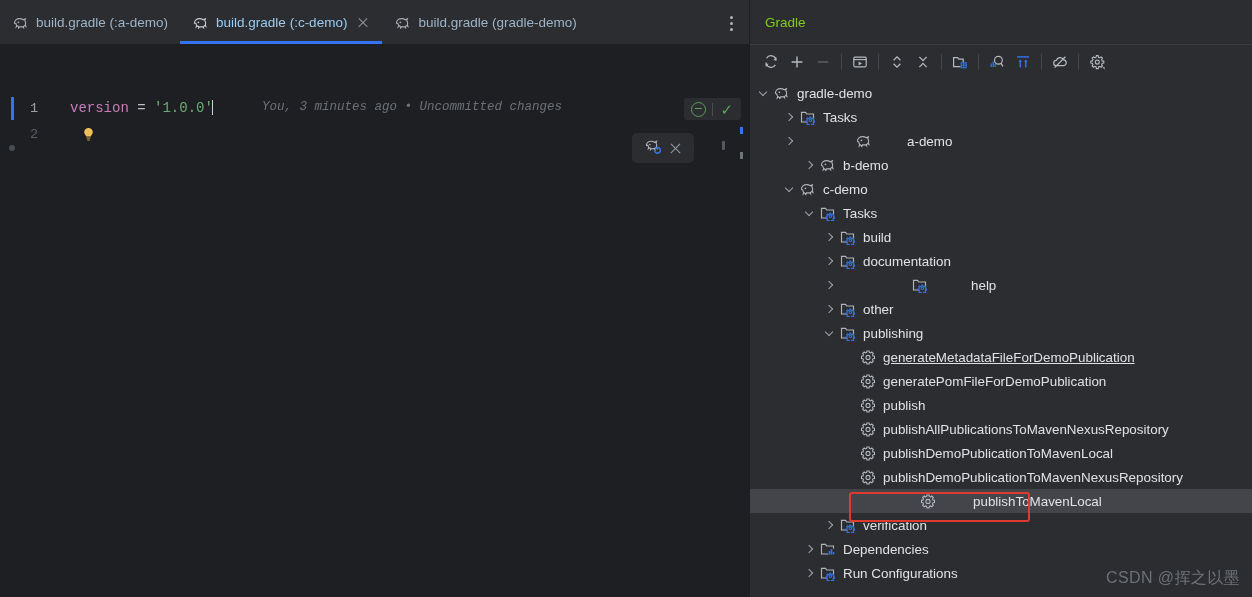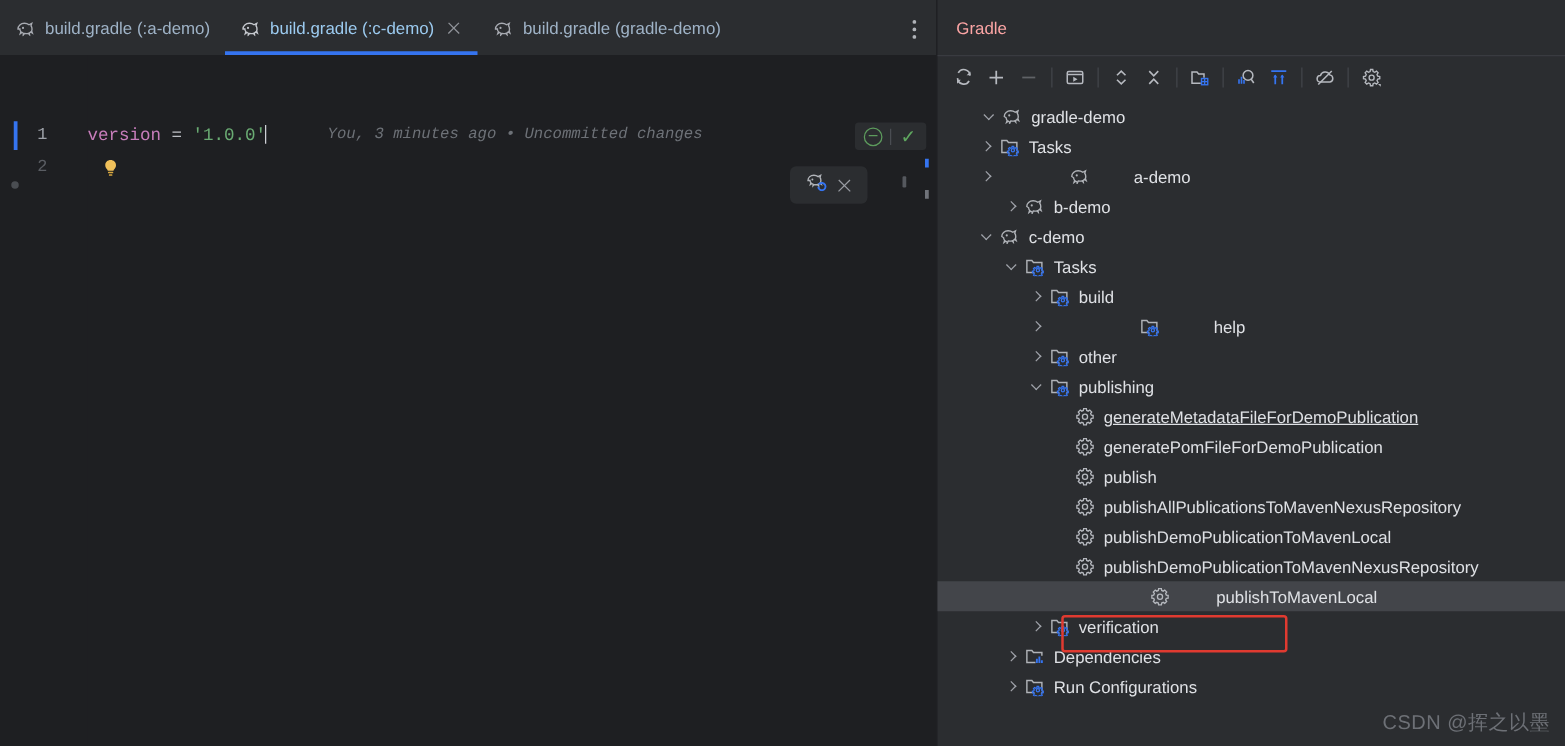--- a/index.html
+++ b/index.html
@@ -124,21 +124,21 @@
 
   
   .tool-pane{
     position:relative; width:503px; height:597px; background:#2b2d30;
     flex:0 0 503px; border-left:1px solid #1e1f22;
   }
   .tool-header{
     height:45px; display:flex; align-items:center; padding-left:15px;
     border-bottom:1px solid #393b40;
   }
-  .tool-header .ttl{ font-size:13.5px; color:#fca5a5; }
+  .tool-header .ttl{ font-size:13.5px; color:#84cc16; }
   .tool-toolbar{
     height:34px; display:flex; align-items:center; gap:0px; padding-left:8px;
   }
   .tb{
     width:26px;height:26px;display:flex;align-items:center;justify-content:center;
     border-radius:4px; position:relative;
   }
   .tb.disabled{ opacity:.38; }
   .tb-sep{ width:1px; height:16px; background:#43454a; margin:0 5px; }
 
@@ -349,21 +349,21 @@
       <div class="tb">
         <svg width="16" height="16" viewBox="0 0 16 16">
             <path d="M7.4 1.6h1.8l.3 1.6 1.3.6 1.4-.9 1.3 1.3-.9 1.4.6 1.3 1.6.3v1.8l-1.6.3-.6 1.3.9 1.4-1.3 1.3-1.4-.9-1.3.6-.3 1.6H7.4l-.3-1.6-1.3-.6-1.4.9L3.1 12l.9-1.4-.6-1.3-1.6-.3V7.2l1.6-.3.6-1.3L3.1 4.2l1.3-1.3 1.4.9 1.3-.6z" fill="none" stroke="#b6b9bf" stroke-width="1.1"></path>
             <circle cx="8.3" cy="8.1" r="2" fill="none" stroke="#b6b9bf" stroke-width="1.1"></circle>
             <path d="M13.4 13.2h2.2v2.2z" fill="#b6b9bf"></path>
           </svg>
       </div>
     </div>
 
     <div class="tree" id="tree">
-        <div class="row" style="padding-left: 9px; margin-left: 28px;">
+        <div class="row" style="padding-left: 9px;">
           <span class="arrow open"></span>
           <span style="width:6px;flex:0 0 6px"></span>
           <svg class="ic" viewBox="0 0 16 14">
             <path d="M1.4 7.2c0-2.6 2.2-4.6 5.1-4.6 1.6 0 2.8.5 3.7 1.2l2.2-1.1-.6 1.9c.5.7.8 1.6.8 2.6 0 .6-.1 1.1-.3 1.6l.6 1.7-1.4-.9c-.3.3-.7.6-1.1.8l.2 1.4-1-1.1c-.5.1-1 .2-1.6.2-.5 0-1 0-1.4-.1L5.6 13l.1-1.4c-.4-.2-.8-.4-1.1-.7L3.2 12l.5-1.7c-.5-.6-.8-1.3-.8-2.1z" fill="none" stroke="#b0b3b8" stroke-width="1.1"></path>
             <circle cx="5.4" cy="6.3" r=".85" fill="#b0b3b8"></circle>
           </svg>
           <span class="lbl2">gradle-demo</span>
         </div>
         <div class="row" style="padding-left: 35px;">
           <span class="arrow"></span>
@@ -418,20 +418,31 @@
           <span class="arrow"></span>
           <span style="width:6px;flex:0 0 6px"></span>
           <svg class="ic" viewBox="0 0 16 16">
             <path d="M1.5 13V3.4h4l1.3 1.6h6.7V13z" fill="none" stroke="#b0b3b8" stroke-width="1.15"></path>
             <circle cx="10.3" cy="11.1" r="3.4" fill="#2b2d30"></circle>
             <path d="M9.7 8.2h1.2l.2 1 .9.4.9-.6.9.9-.6.9.4.9 1 .2v1.2l-1 .2-.4.9.6.9-.9.9-.9-.6-.9.4-.2 1H9.7l-.2-1-.9-.4-.9.6-.9-.9.6-.9-.4-.9-1-.2v-1.2l1-.2.4-.9-.6-.9.9-.9.9.6.9-.4z" fill="none" stroke="#3574f0" stroke-width="1.05"></path>
             <circle cx="10.3" cy="11.2" r="1.25" fill="none" stroke="#3574f0" stroke-width="1.05"></circle>
           </svg>
           <span class="lbl2">build</span>
         </div>
+        <div class="row" style="padding-left: 75px;">
+          <span class="arrow"></span>
+          <span style="width:6px;flex:0 0 6px"></span>
+          <svg class="ic" viewBox="0 0 16 16">
+            <path d="M1.5 13V3.4h4l1.3 1.6h6.7V13z" fill="none" stroke="#b0b3b8" stroke-width="1.15"></path>
+            <circle cx="10.3" cy="11.1" r="3.4" fill="#2b2d30"></circle>
+            <path d="M9.7 8.2h1.2l.2 1 .9.4.9-.6.9.9-.6.9.4.9 1 .2v1.2l-1 .2-.4.9.6.9-.9.9-.9-.6-.9.4-.2 1H9.7l-.2-1-.9-.4-.9.6-.9-.9.6-.9-.4-.9-1-.2v-1.2l1-.2.4-.9-.6-.9.9-.9.9.6.9-.4z" fill="none" stroke="#3574f0" stroke-width="1.05"></path>
+            <circle cx="10.3" cy="11.2" r="1.25" fill="none" stroke="#3574f0" stroke-width="1.05"></circle>
+          </svg>
+          <span class="lbl2">documentation</span>
+        </div>
         <div class="row" style="padding-left: 75px; gap: 36px;">
           <span class="arrow"></span>
           <span style="width:6px;flex:0 0 6px"></span>
           <svg class="ic" viewBox="0 0 16 16">
             <path d="M1.5 13V3.4h4l1.3 1.6h6.7V13z" fill="none" stroke="#b0b3b8" stroke-width="1.15"></path>
             <circle cx="10.3" cy="11.1" r="3.4" fill="#2b2d30"></circle>
             <path d="M9.7 8.2h1.2l.2 1 .9.4.9-.6.9.9-.6.9.4.9 1 .2v1.2l-1 .2-.4.9.6.9-.9.9-.9-.6-.9.4-.2 1H9.7l-.2-1-.9-.4-.9.6-.9-.9.6-.9-.4-.9-1-.2v-1.2l1-.2.4-.9-.6-.9.9-.9.9.6.9-.4z" fill="none" stroke="#3574f0" stroke-width="1.05"></path>
             <circle cx="10.3" cy="11.2" r="1.25" fill="none" stroke="#3574f0" stroke-width="1.05"></circle>
           </svg>
           <span class="lbl2">help</span>

